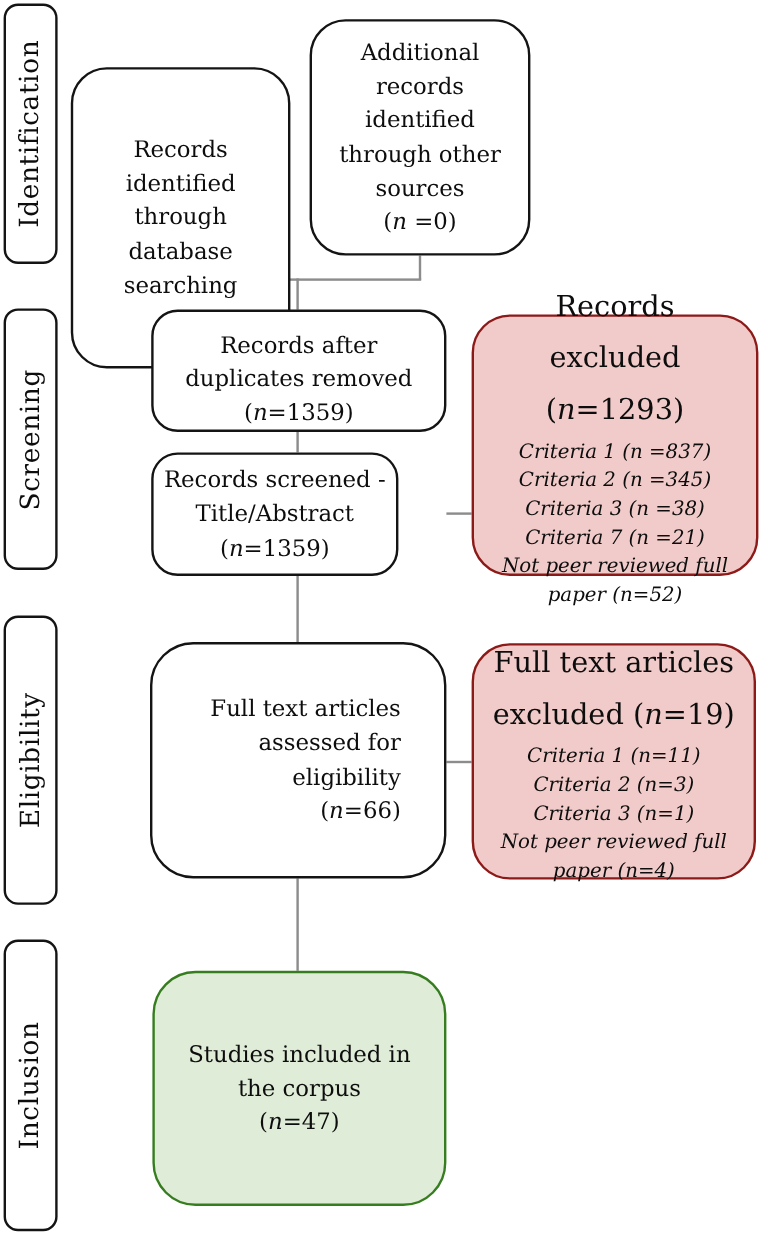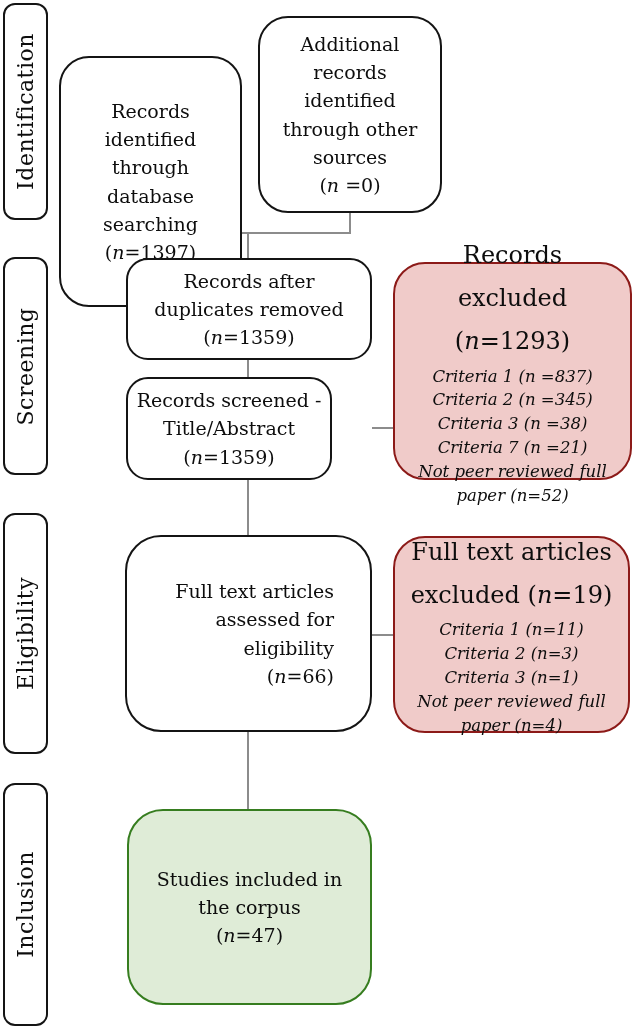--- a/index.html
+++ b/index.html
@@ -56,21 +56,21 @@
     align-items: center;
     justify-content: center;
     text-align: center;
     font-size: 19px;
     line-height: 1.48;
   }
   .box .count { display: block; }
 
   .boxA { left: 59px;  top: 16px;  width: 183px; height: 251px; border-radius: 30px; padding: 0 13px; margin-top: 40px; }
   .boxB { left: 258px; top: 16px;  width: 184px; height: 197px; border-radius: 30px; padding: 0 12px; }
-  .boxC { left: 126px; top: 258px; width: 246px; height: 102px; border-radius: 22px; padding: 0 22px; }
+  .boxC { left: 126px; top: 258px; width: 246px; height: 102px; border-radius: 22px; padding: 0 22px; justify-content: flex-end; }
   .boxD { left: 126px; top: 377px; width: 206px; height: 103px; border-radius: 22px; padding: 0 8px; }
   .boxE { left: 125px; top: 535px; width: 247px; height: 197px; border-radius: 36px; padding: 0 36px; text-align: right; }
   .boxG {
     left: 127px; top: 809px; width: 245px; height: 196px;
     border-radius: 36px; padding: 0 20px;
     background: var(--included-fill);
     border-color: var(--included-border);
   }
 
   
@@ -122,21 +122,20 @@
   <div class="line lnM"></div>
   <div class="line lnCD"></div>
   <div class="line lnDE"></div>
   <div class="line lnEG"></div>
   <div class="line lnDR1"></div>
   <div class="line lnER2"></div>
 
   <div class="box boxA">
     <div>
       <span>Records identified through database searching</span>
-      <span class="count">(<i>n</i>=1397)</span>
     </div>
   </div>
   <div class="box boxB">
     <div>
       <span>Additional records identified through other sources</span>
       <span class="count">(<i>n</i> =0)</span>
     </div>
   </div>
 
   <div class="box boxC">

